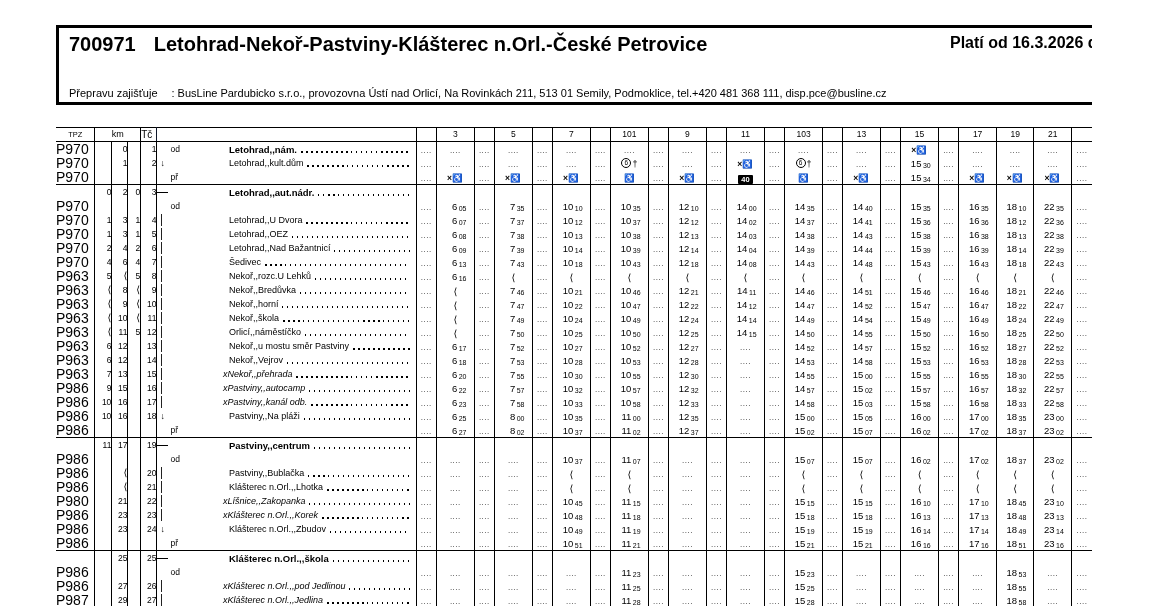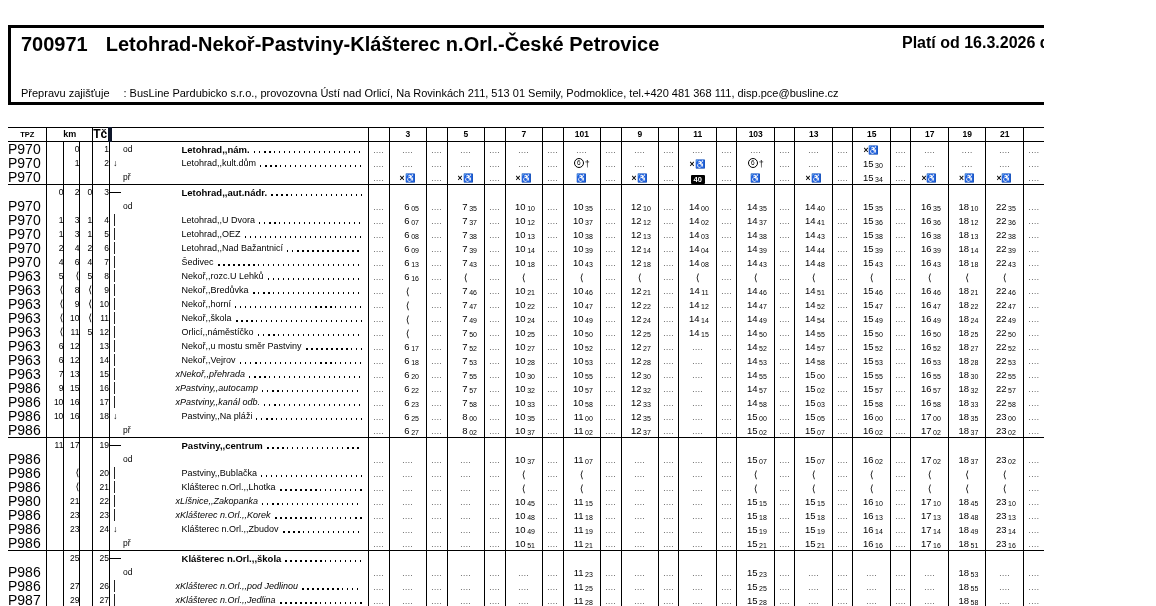--- a/index.html
+++ b/index.html
@@ -1,35 +1,35 @@
 <!DOCTYPE html>
 <html><head>
 <meta charset="utf-8">
 <style>
   html,body{margin:0;padding:0;background:#fff;}
   .page{width:1044px;height:606px;background:#fff;position:relative;overflow:hidden;
-        font-family:"Liberation Sans",sans-serif;color:#000;}
+        font-family:"Liberation Sans",sans-serif;color:#000;margin-left:48px;}
   
   .hbox{position:absolute;left:8px;top:25px;width:1140px;height:80px;border:3px solid #000;
         box-sizing:border-box;display:flex;flex-direction:column;justify-content:space-between;
         padding:5px 10px 3px 10px;}
   .hrow{display:flex;justify-content:space-between;align-items:flex-start;}
   .hleft{font-size:20px;font-weight:700;white-space:nowrap;}
   .hleft .lnum{margin-right:18px;}
   .hright{text-align:right;font-size:16px;font-weight:700;line-height:1.3;}
   .oper{font-size:11px;white-space:nowrap;}
   .oper .olabel{margin-right:14px;}
   
   table.tt{border-collapse:collapse;table-layout:fixed;position:absolute;left:8px;top:127px;}
   table.tt td,table.tt th{padding:0;margin:0;vertical-align:middle;overflow:hidden;
         white-space:nowrap;line-height:11px;height:11.5px;}
-  table.tt th{font-weight:700;border-top:1.5px solid #000;border-bottom:1px solid #000;height:13px;}
+  table.tt th{font-weight:400;border-top:1.5px solid #000;border-bottom:1px solid #000;height:13px;}
   th.tpzh{font-size:7.5px;border-right:1px solid #000;text-align:center;}
   th.kmh{font-size:9px;border-right:1px solid #000;text-align:center;}
-  th.tch{font-size:12px;border-right:4px solid #0f172a;text-align:left;padding-left:1px;}
+  th.tch{font-size:10px;border-right:1px solid #0f172a;text-align:left;padding-left:1px;}
   th.gh{font-size:8.5px;border-right:1px solid #000;text-align:center;}
   th.open,td.open{border-right:none !important;}
   td.tpz{font-size:14px;padding-left:9px;border-right:1px solid #000;}
   td.num{font-size:8.5px;text-align:right;padding-right:2px;border-right:1px solid #000;}
   td.mark{font-size:8.5px;text-align:left;}
   td.name{border-right:1px solid #000;}
   td.gn,td.gw{border-right:1px solid #000;text-align:center;}
   tr.sect td{border-top:1px solid #000;height:14px;}
   .nmwrap{display:flex;align-items:center;padding-left:17px;padding-right:4px;}
   .nmwrap.xp{padding-left:11px;font-style:italic;}

